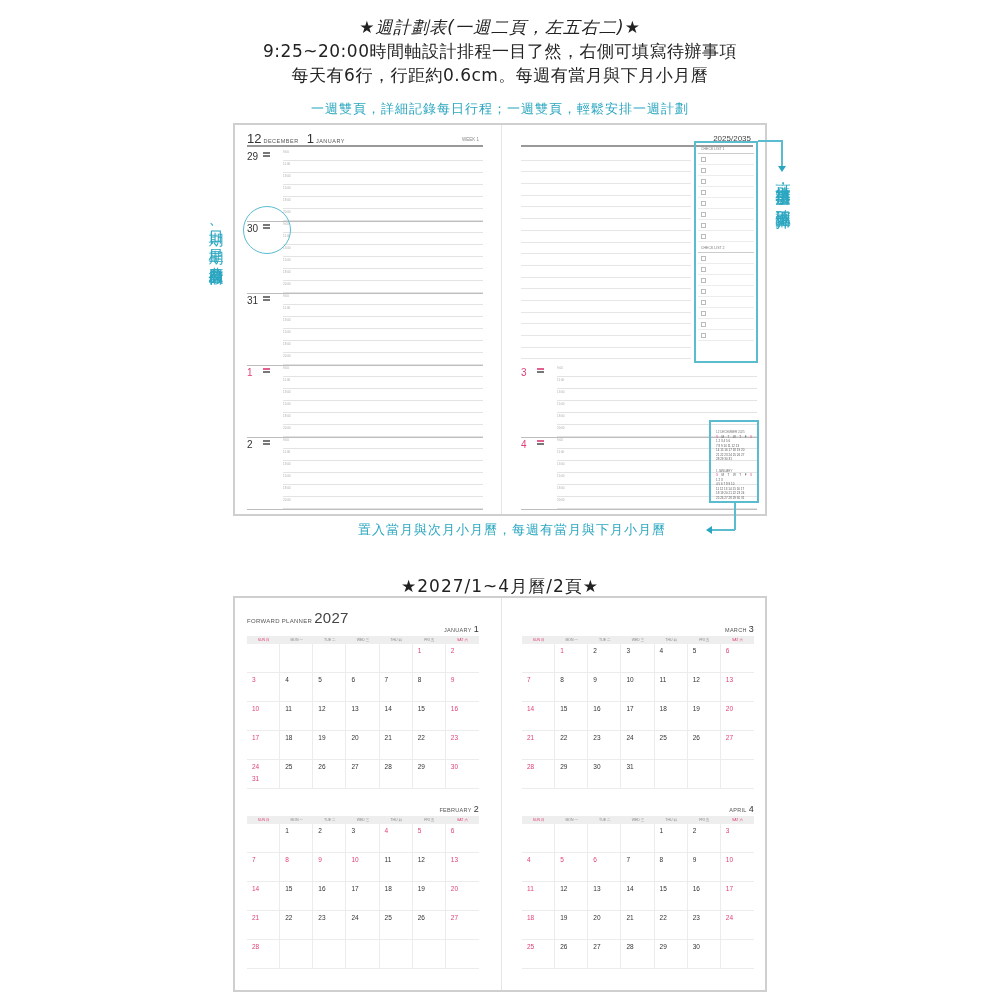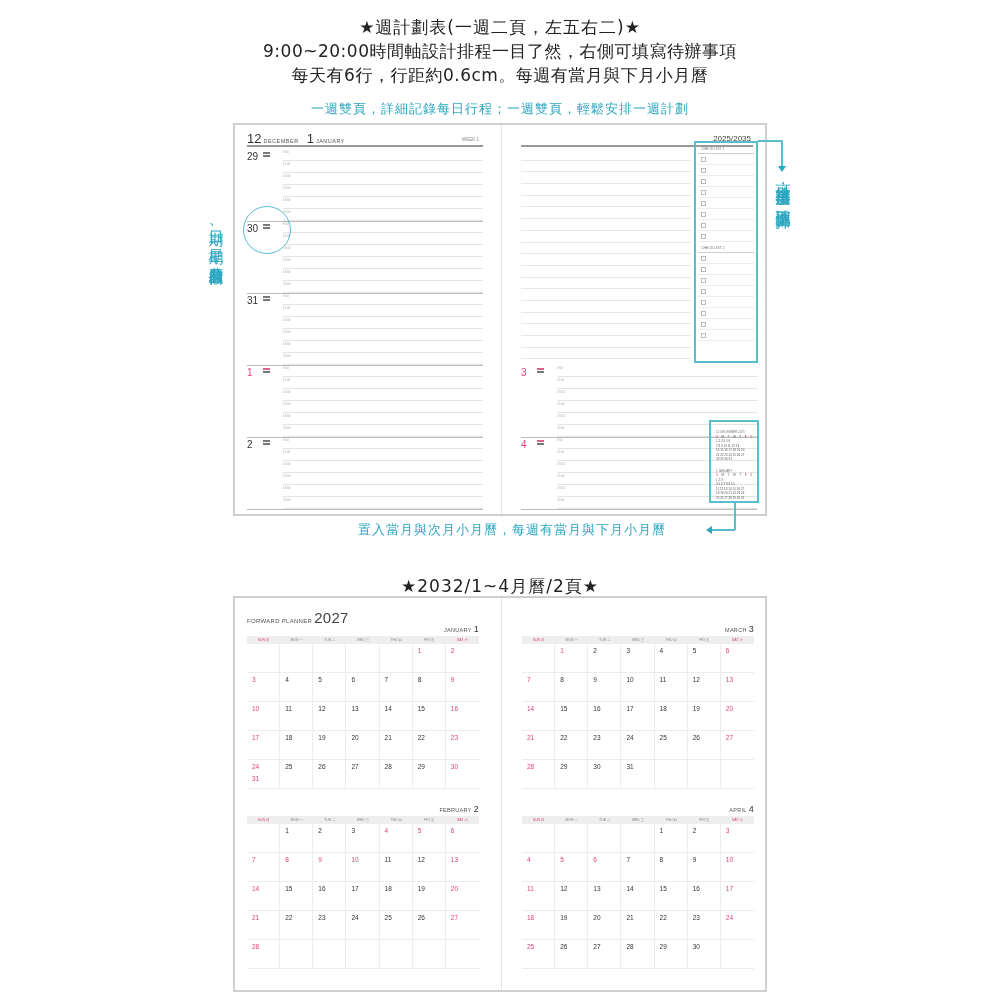--- a/index.html
+++ b/index.html
@@ -1,20 +1,20 @@
 <!DOCTYPE html>
 <html><head>
 <meta charset="utf-8">
 <style>
   * { box-sizing: border-box; margin: 0; padding: 0; }
   html, body { width: 1000px; height: 1000px; background: #ffffff; overflow: hidden; }
   body { position: relative; font-family: "Liberation Sans", "DejaVu Sans", sans-serif; color: #222; }
 
   .headline { position: absolute; left: 0; width: 1000px; text-align: center; color: #222; font-family: "DejaVu Sans", sans-serif; }
-  .h1 { top: 16px; font-size: 17px; letter-spacing: 1px; }
+  .h1 { top: 16px; font-size: 17px; letter-spacing: 1px; font-style: italic; }
   .h2 { top: 40px; font-size: 17px; letter-spacing: 0.5px; }
   .h3 { top: 64px; font-size: 17px; letter-spacing: 0.5px; }
   .teal-sub { position: absolute; left: 0; width: 1000px; top: 100px; text-align: center; color: #2aa6c0; font-size: 13px; font-family: "DejaVu Sans", sans-serif; letter-spacing: 1px; }
 
   
   .spread { position: absolute; border: 2px solid #cfcfcf; background: #fff; }
   .weekly { left: 233px; top: 123px; width: 534px; height: 393px; }
   .weekly .gutter { position: absolute; left: 266px; top: 0; bottom: 0; width: 1px; background: #e6e6e6; }
 
   .wk-header { position: absolute; left: 12px; top: 4px; width: 236px; height: 18px; border-bottom: 2px solid #999; }
@@ -78,21 +78,21 @@
   .month .cell:nth-child(7n) { border-right: none; }
   .month .cell .n { position: absolute; left: 5px; top: 3px; font-size: 6.5px; color: #333; }
   .month .cell .n.r { color: #e0407a; }
   .month .cell .l { position: absolute; left: 16px; top: 3px; font-size: 2.5px; color: #999; }
   .month .cell .n2 { position: absolute; left: 5px; top: 15px; font-size: 6.5px; color: #e0407a; }
 </style>
 </head>
 <body>
 
 <div class="headline h1">★週計劃表(一週二頁，左五右二)★</div>
-<div class="headline h2">9:00~20:00時間軸設計排程一目了然，右側可填寫待辦事項</div>
+<div class="headline h2">9:25~20:00時間軸設計排程一目了然，右側可填寫待辦事項</div>
 <div class="headline h3">每天有6行，行距約0.6cm。每週有當月與下月小月曆</div>
 <div class="teal-sub">一週雙頁，詳細記錄每日行程；一週雙頁，輕鬆安排一週計劃</div>
 
 <div class="spread weekly">
   <div class="gutter"></div>
   <div class="wk-header">
     <span class="big">12</span><span class="small">DECEMBER</span><span class="big">1</span><span class="small">JANUARY</span>
     <span class="week">WEEK 1</span>
   </div>
   <div class="wk-right-header"></div>
@@ -374,21 +374,21 @@
 <div class="arrow-line" style="left:758px; top:140px; width:24px; height:1.5px;"></div>
 <div class="arrow-line" style="left:781px; top:140px; width:1.5px; height:28px;"></div>
 <div class="arr-tip" style="left:778px; top:166px; border-left:4px solid transparent; border-right:4px solid transparent; border-top:6px solid #2aa6c0;"></div>
 
 <div class="arrow-line" style="left:734px; top:503px; width:1.5px; height:27px;"></div>
 <div class="arrow-line" style="left:712px; top:529px; width:23px; height:1.5px;"></div>
 <div class="arr-tip" style="left:706px; top:526px; border-top:4px solid transparent; border-bottom:4px solid transparent; border-right:6px solid #2aa6c0;"></div>
 
 <div class="bottom-callout">置入當月與次月小月曆，每週有當月與下月小月曆</div>
 
-<div class="monthly-title">★2032/1~4月曆/2頁★</div>
+<div class="monthly-title">★2027/1~4月曆/2頁★</div>
 
 <div class="spread monthly">
   <div class="gutter"></div>
   <div class="fp-title"><span>FORWARD PLANNER</span><b>2027</b></div>
   <div class="month" id="m0" style="left:12px; top:26px;">
       <div class="mname"><span>JANUARY</span><b>1</b></div>
       <div class="dow">
         <span class="r">SUN 日</span>
         <span>MON 一</span>
         <span>TUE 二</span>

